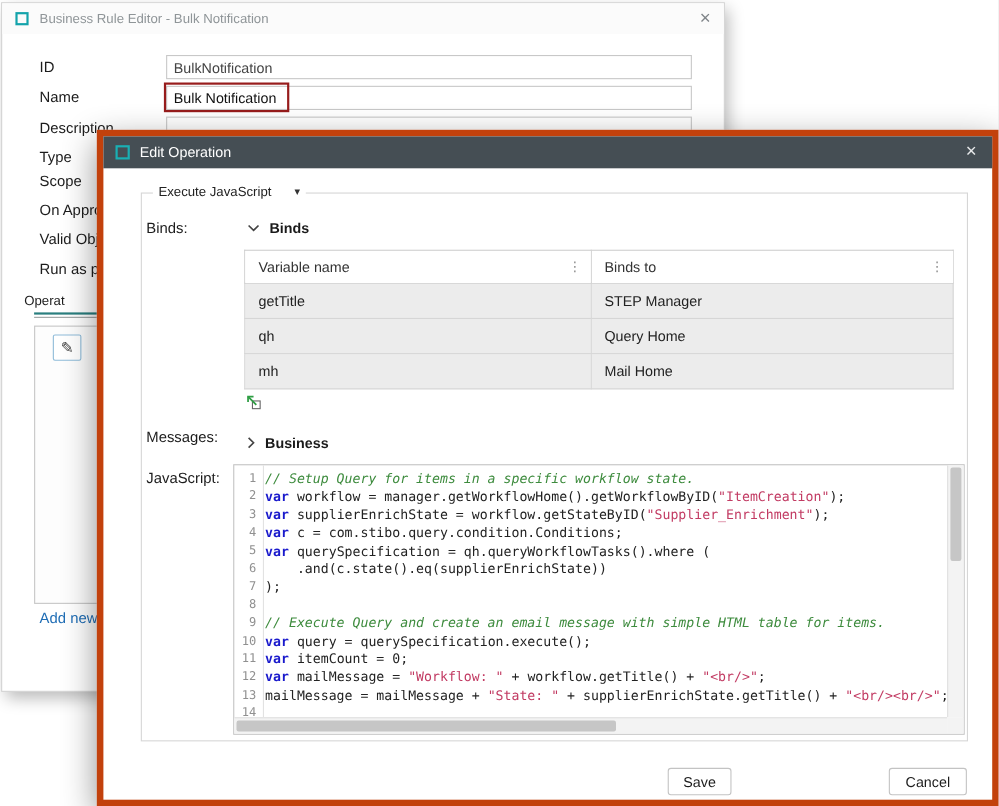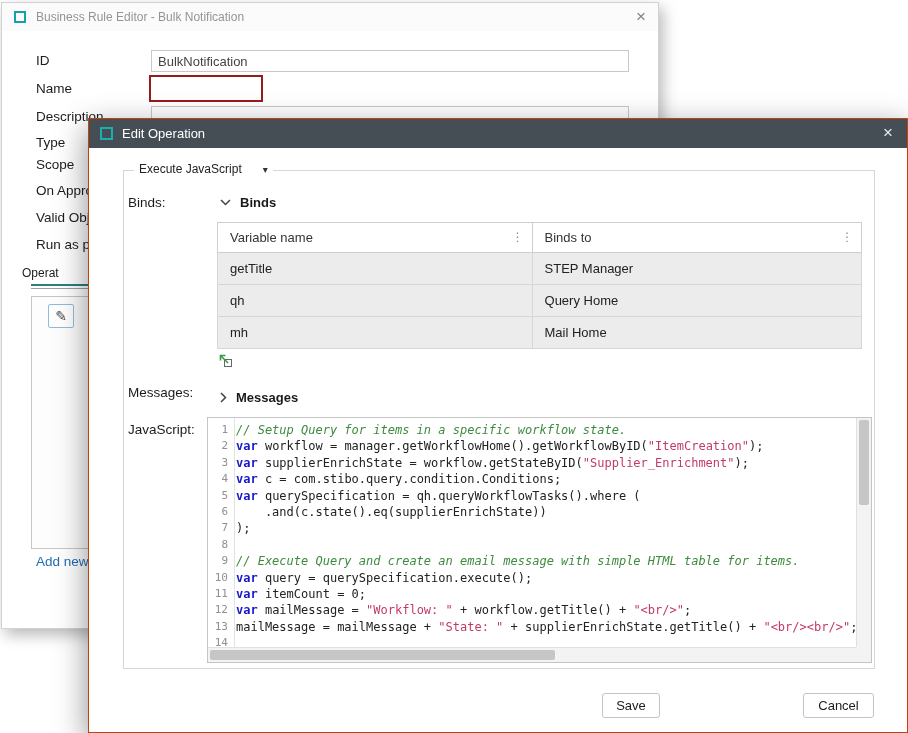--- a/index.html
+++ b/index.html
@@ -26,21 +26,21 @@
   .tab-underline-2 { position:absolute; left:29px; top:285px; width:59px; height:1px; background:#9aa0a0; }
   .ops-panel { position:absolute; left:29px; top:293px; width:59px; height:253px;
     border:1px solid #c6c6c6; background:#fdfdfd; }
   .edit-op-btn { position:absolute; left:16px; top:7px; width:26px; height:24px; background:#fff;
     border:1px solid #8fbcd9; border-radius:2px; display:flex; align-items:center; justify-content:center;
     font-size:14px; color:#444; }
   .add-new { position:absolute; left:34px; top:551px; font-size:13.5px; color:#1f6db5; cursor:pointer; }
 
   
   .dialog { position:absolute; left:88px; top:118px; width:820px; height:615px; background:#fff;
-    border:1px solid #c2410c; box-shadow:0 10px 30px rgba(0,0,0,.45); }
+    border:6px solid #c2410c; box-shadow:0 10px 30px rgba(0,0,0,.45); }
   .dlg-titlebar { position:relative; height:29px; background:#454e54; }
   .dlg-icon { position:absolute; left:11px; top:8px; width:13px; height:13px; border:2px solid #19b0b4; }
   .dlg-title { position:absolute; left:33px; top:7px; font-size:13px; color:#fff; }
   .dlg-close { position:absolute; right:14px; top:4px; font-size:17px; color:#e8eaeb; cursor:default; }
 
   .group { position:absolute; left:34px; top:51px; width:752px; height:499px; border:1px solid #d6d6d6; }
   .legend { position:absolute; left:10px; top:-9px; background:#fff; padding:0 5px; font-size:12px;
     color:#222; display:flex; align-items:center; gap:21px; cursor:default; }
   .legend .caret { font-size:10px; color:#333; }
 
@@ -99,20 +99,21 @@
     <span class="fld-label" style="top:50px">ID</span>
     <span class="fld-label" style="top:78px">Name</span>
     <span class="fld-label" style="top:106px">Description</span>
     <span class="fld-label" style="top:132px">Type</span>
     <span class="fld-label" style="top:154px">Scope</span>
     <span class="fld-label" style="top:180px">On Appro</span>
     <span class="fld-label" style="top:207px">Valid Obj</span>
     <span class="fld-label" style="top:234px">Run as p</span>
 
     <input class="fld-input" style="top: 47px;" value="BulkNotification">
+    <input class="fld-input name-val" style="top: 75px;" value="Bulk Notification">
     <input class="fld-input" style="top: 103px;" value="">
     <div class="name-highlight"></div>
 
     <span class="tab-operations">Operat</span>
     <div class="tab-underline-1"></div>
     <div class="tab-underline-2"></div>
 
     <div class="ops-panel">
       <div class="edit-op-btn">
         <span>✎</span>
@@ -180,21 +181,21 @@
           <rect x="7.5" y="7.5" width="7" height="7" fill="#fff" stroke="#666"></rect>
           <path d="M11 11 L3.5 3.5" stroke="#2f9e44" stroke-width="1.6" fill="none"></path>
           <path d="M3.5 8.5 L3.5 3.5 L8.5 3.5" stroke="#2f9e44" stroke-width="1.6" fill="none"></path>
         </svg>
       </div>
 
       <div class="section-toggle" style="left:96px; top:219px">
         <svg class="chev" width="7" height="11" viewBox="0 0 7 11">
             <polyline points="1,1 5.5,5.5 1,10" fill="none" stroke="#444" stroke-width="1.5"></polyline>
           </svg>
-        <span>Messages</span>
+        <span>Business</span>
       </div>
 
       <div class="editor">
         <div class="gutter">
             <div class="ln">1</div>
             <div class="ln">2</div>
             <div class="ln">3</div>
             <div class="ln">4</div>
             <div class="ln">5</div>
             <div class="ln">6</div>

